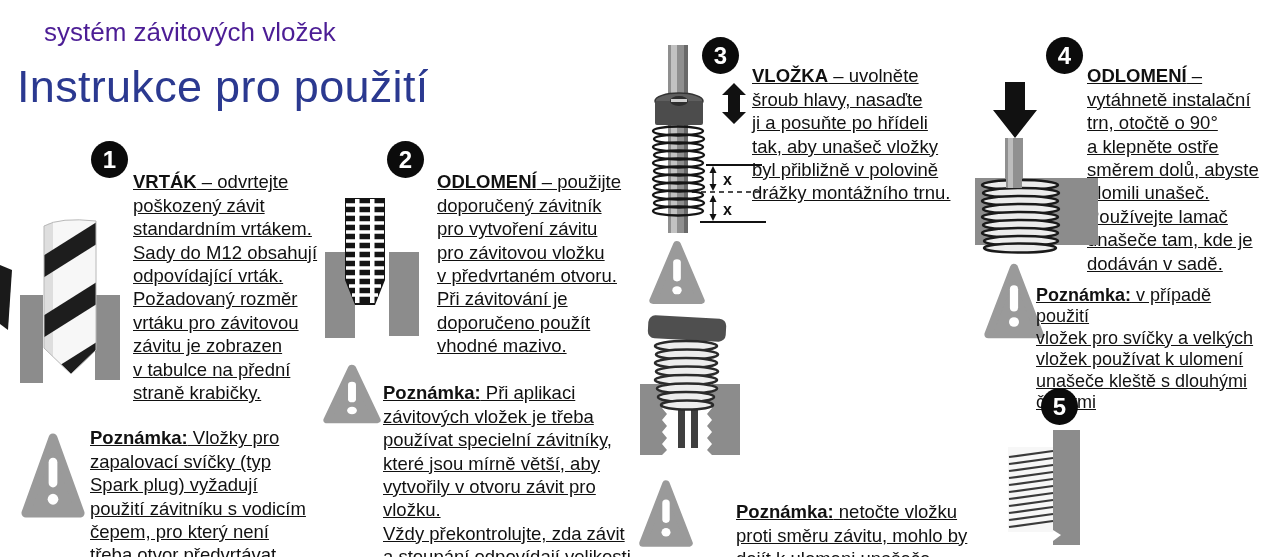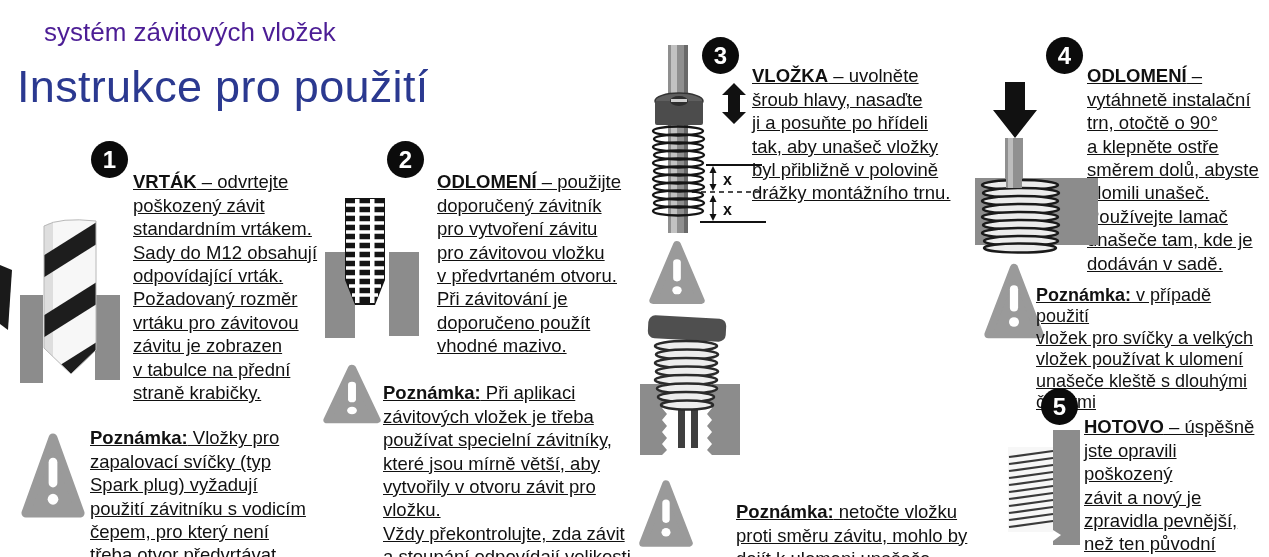--- a/index.html
+++ b/index.html
@@ -244,27 +244,20 @@
   </svg>
   <div class="txt compact" style="left:1036px;top:263px;width:233px;background:rgba(255,255,255,0.0)">
     <b>Poznámka:</b><span> v případě použití
 vložek pro svíčky a velkých
 vložek používat k ulomení
 unašeče kleště s dlouhými
 čelistmi</span>
   </div>
 
   <div class="badge" style="left:1041px;top:388px">5</div>
-  <div class="txt" style="left:1084px;top:392px;width:185px">
-    <b>HOTOVO</b><span> – úspěšně
-jste opravili poškozený
-závit a nový je
-zpravidla pevnější,
-než ten původní</span>
-  </div>
 
   <svg class="gfx" style="left:1005px;top:426px" width="80" height="128" viewBox="0 0 80 128">
     <rect x="48" y="4" width="27" height="115" fill="#8c8c8c"></rect>
     <rect x="3" y="21" width="45" height="85" fill="#f7f7f7"></rect>
     <g stroke="#3a3a3a" stroke-width="2.2">
       <line x1="4" y1="31" x2="48" y2="25"></line>
         <line x1="4" y1="38" x2="48" y2="32"></line>
       <line x1="4" y1="45" x2="48" y2="39"></line>
         <line x1="4" y1="52" x2="48" y2="46"></line>
       <line x1="4" y1="59" x2="48" y2="53"></line>

